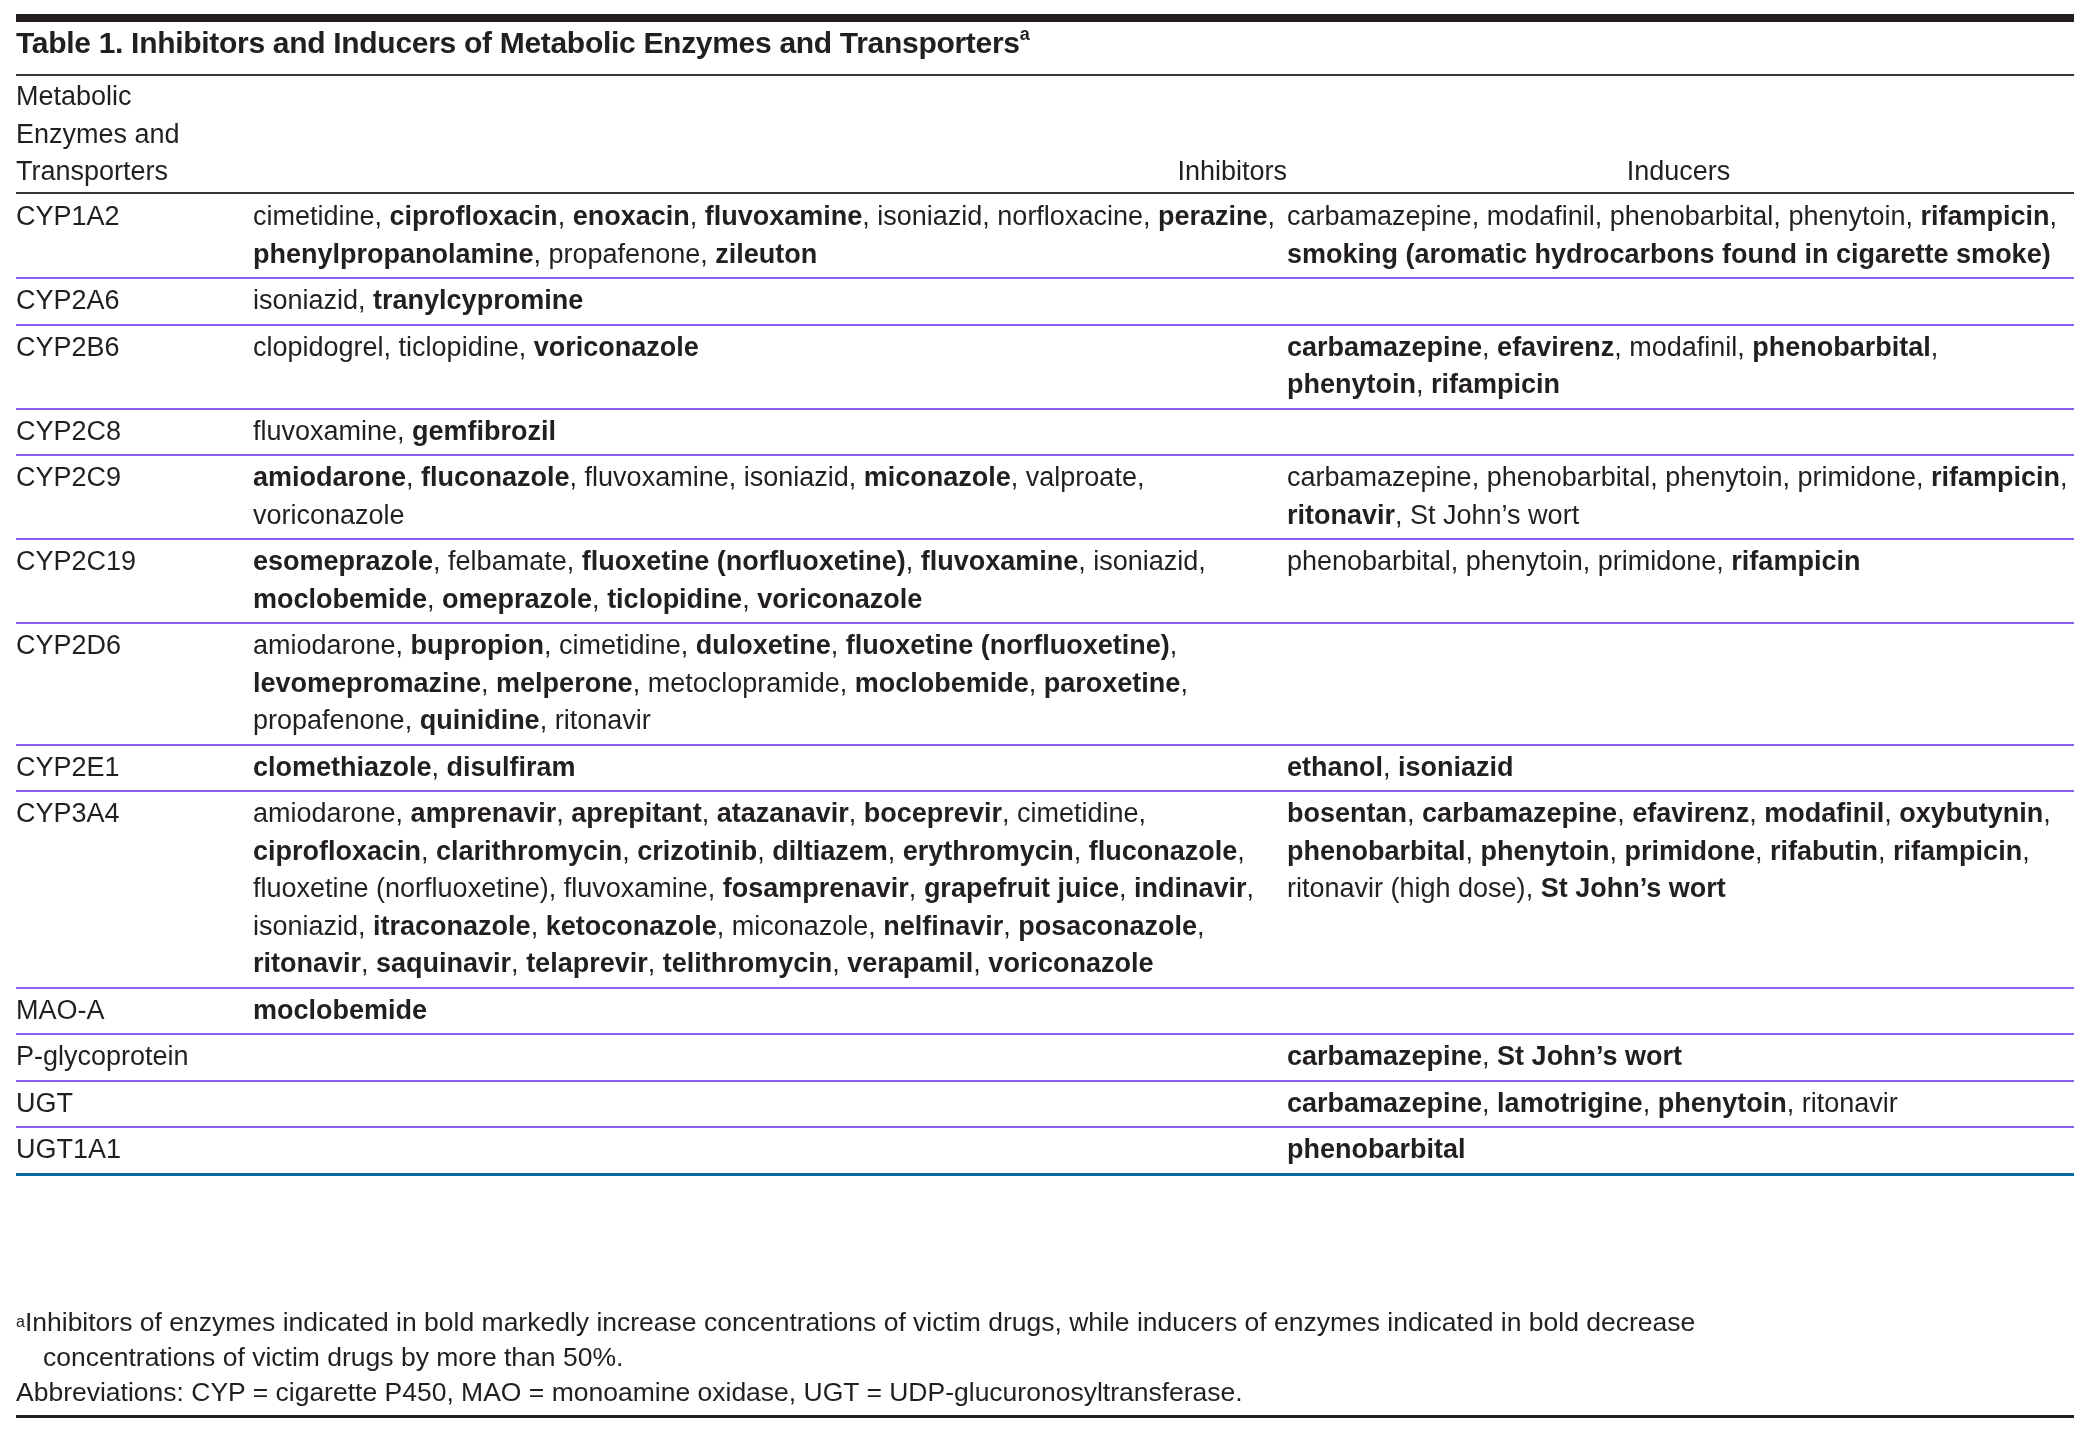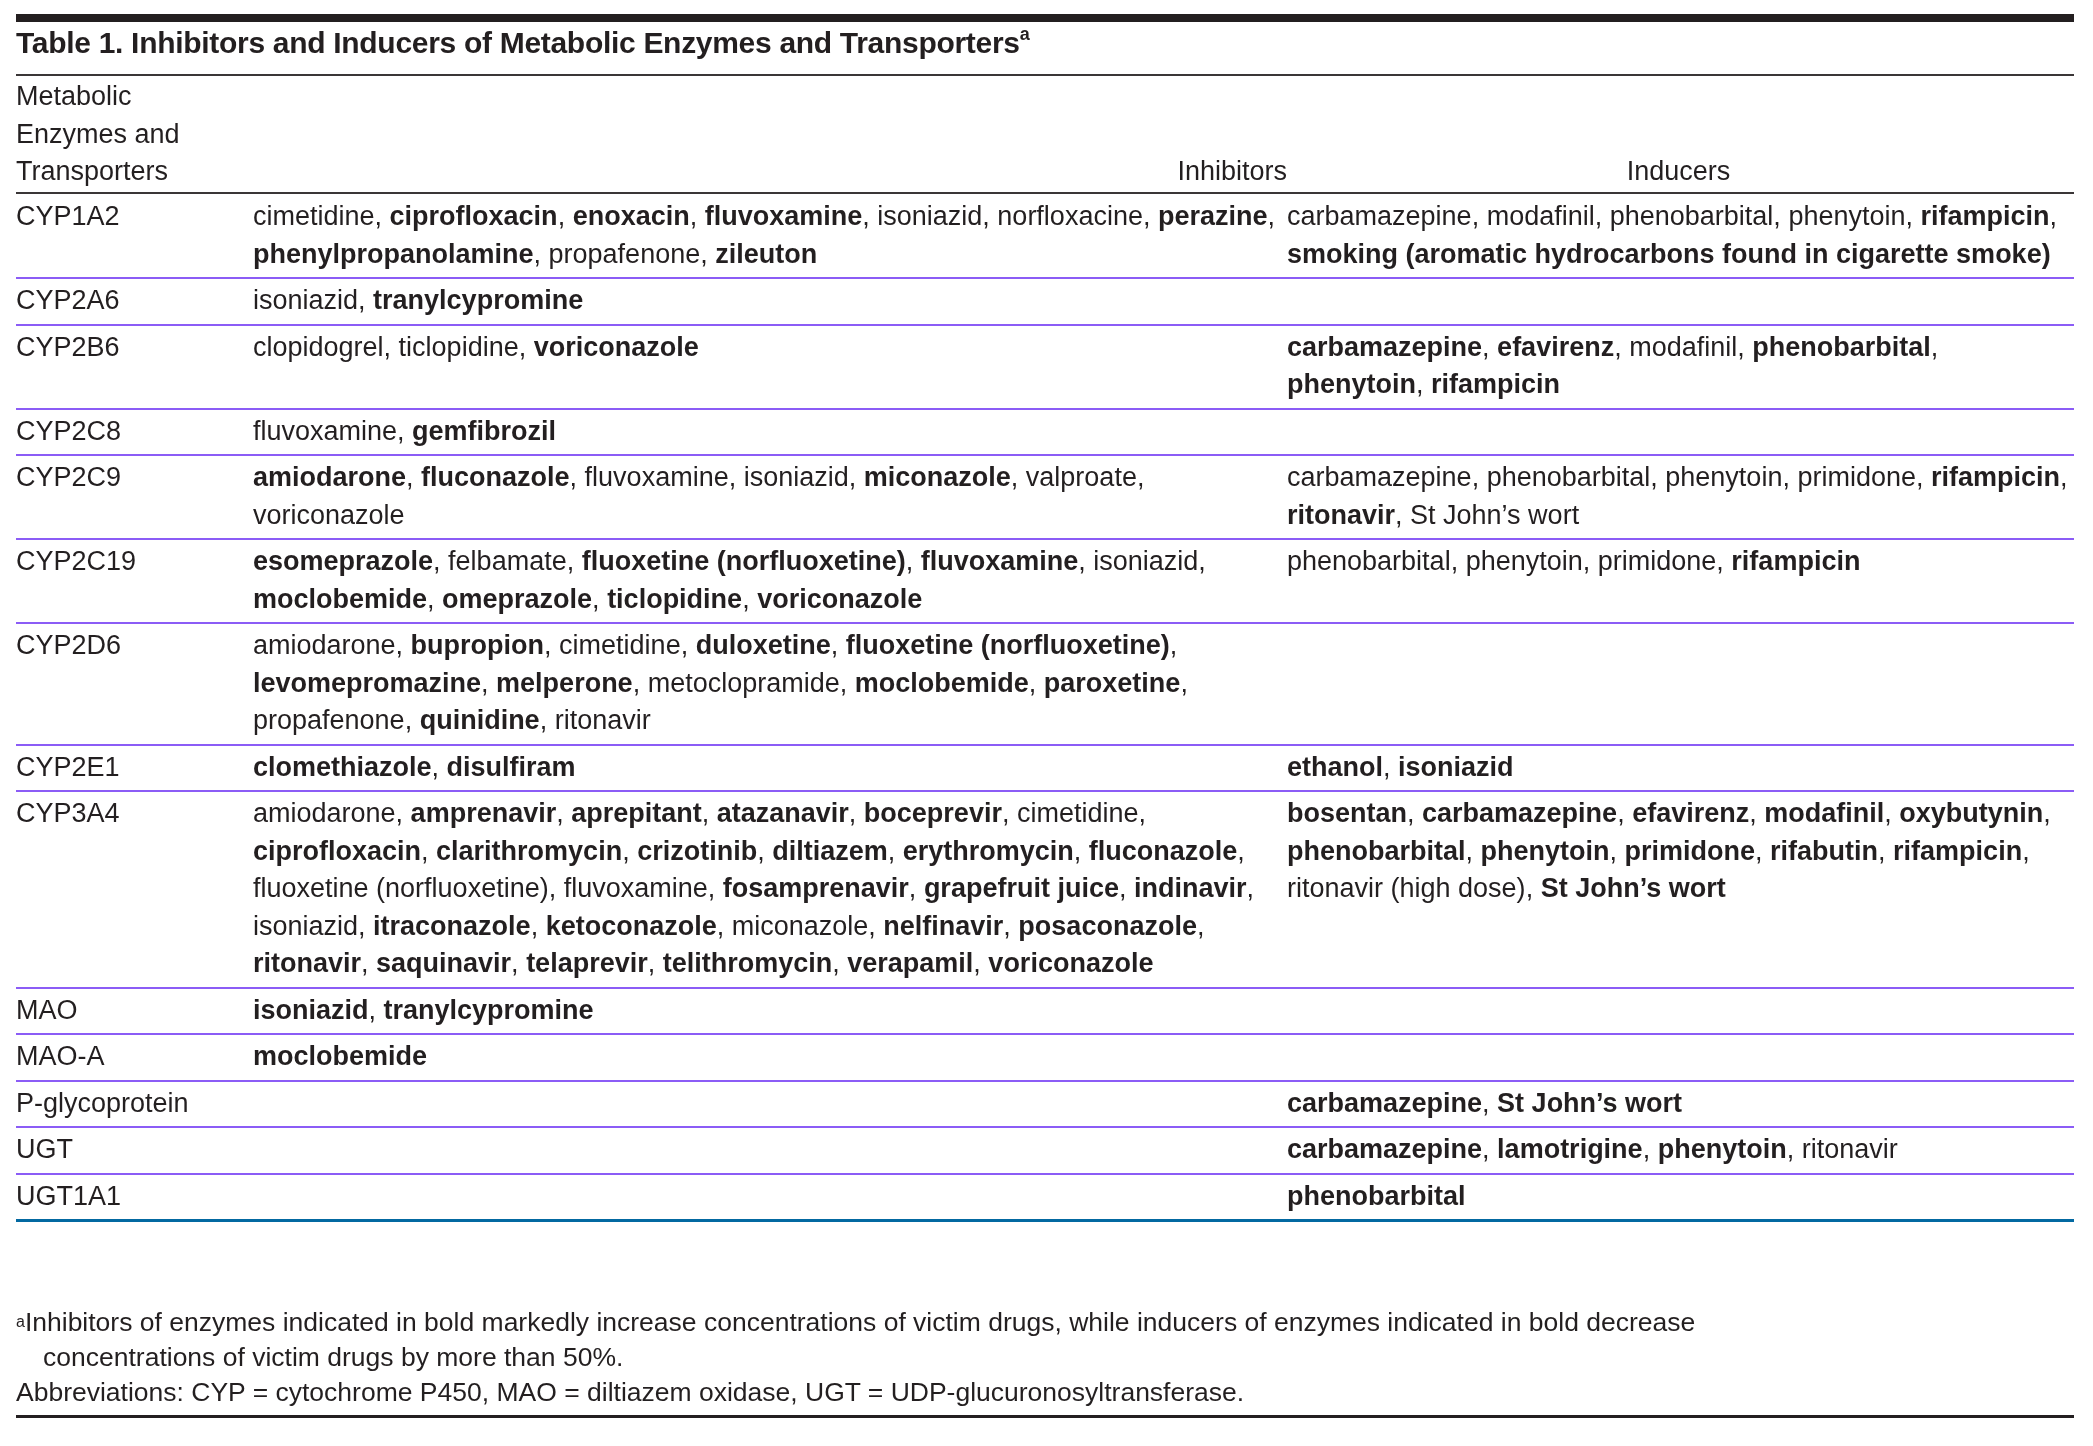--- a/index.html
+++ b/index.html
@@ -87,25 +87,20 @@
           <td class="c1">CYP2E1</td>
           <td class="c2"><b>clomethiazole</b><span>, </span><b>disulfiram</b></td>
           <td class="c3"><b>ethanol</b><span>, </span><b>isoniazid</b></td>
         </tr>
         <tr class="row">
           <td class="c1">CYP3A4</td>
           <td class="c2"><span>amiodarone</span><span>, </span><b>amprenavir</b><span>, </span><b>aprepitant</b><span>, </span><b>atazanavir</b><span>, </span><b>boceprevir</b><span>, </span><span>cimetidine</span><span>, </span><b>ciprofloxacin</b><span>, </span><b>clarithromycin</b><span>, </span><b>crizotinib</b><span>, </span><b>diltiazem</b><span>, </span><b>erythromycin</b><span>, </span><b>fluconazole</b><span>, </span><span>fluoxetine (norfluoxetine)</span><span>, </span><span>fluvoxamine</span><span>, </span><b>fosamprenavir</b><span>, </span><b>grapefruit juice</b><span>, </span><b>indinavir</b><span>, </span><span>isoniazid</span><span>, </span><b>itraconazole</b><span>, </span><b>ketoconazole</b><span>, </span><span>miconazole</span><span>, </span><b>nelfinavir</b><span>, </span><b>posaconazole</b><span>, </span><b>ritonavir</b><span>, </span><b>saquinavir</b><span>, </span><b>telaprevir</b><span>, </span><b>telithromycin</b><span>, </span><b>verapamil</b><span>, </span><b>voriconazole</b></td>
           <td class="c3"><b>bosentan</b><span>, </span><b>carbamazepine</b><span>, </span><b>efavirenz</b><span>, </span><b>modafinil</b><span>, </span><b>oxybutynin</b><span>, </span><b>phenobarbital</b><span>, </span><b>phenytoin</b><span>, </span><b>primidone</b><span>, </span><b>rifabutin</b><span>, </span><b>rifampicin</b><span>, </span><span>ritonavir (high dose)</span><span>, </span><b>St John’s wort</b></td>
         </tr>
         <tr class="row">
-          <td class="c1">MAO</td>
-          <td class="c2"><b>isoniazid</b><span>, </span><b>tranylcypromine</b></td>
-          <td class="c3"></td>
-        </tr>
-        <tr class="row">
           <td class="c1">MAO-A</td>
           <td class="c2"><b>moclobemide</b></td>
           <td class="c3"></td>
         </tr>
         <tr class="row">
           <td class="c1">P-glycoprotein</td>
           <td class="c2"></td>
           <td class="c3"><b>carbamazepine</b><span>, </span><b>St John’s wort</b></td>
         </tr>
         <tr class="row">
@@ -118,16 +113,16 @@
           <td class="c2"></td>
           <td class="c3"><b>phenobarbital</b></td>
         </tr>
       </tbody>
   </table>
 
   <div class="foot" id="foot1" style="top:1305px;">
     <sup>a</sup><span>Inhibitors of enzymes indicated in bold markedly increase concentrations of victim drugs, while inducers of enzymes indicated in bold decrease</span>
   </div>
   <div class="foot indent" id="foot2" style="top:1340px;">concentrations of victim drugs by more than 50%.</div>
-  <div class="foot" id="foot3" style="top:1375px;">Abbreviations: CYP = cytochrome P450, MAO = diltiazem oxidase, UGT = UDP-glucuronosyltransferase.</div>
+  <div class="foot" id="foot3" style="top:1375px;">Abbreviations: CYP = cigarette P450, MAO = monoamine oxidase, UGT = UDP-glucuronosyltransferase.</div>
 
   <div class="rule-bottom" style="top:1415px;"></div>
 </div>
 
 </body></html>

